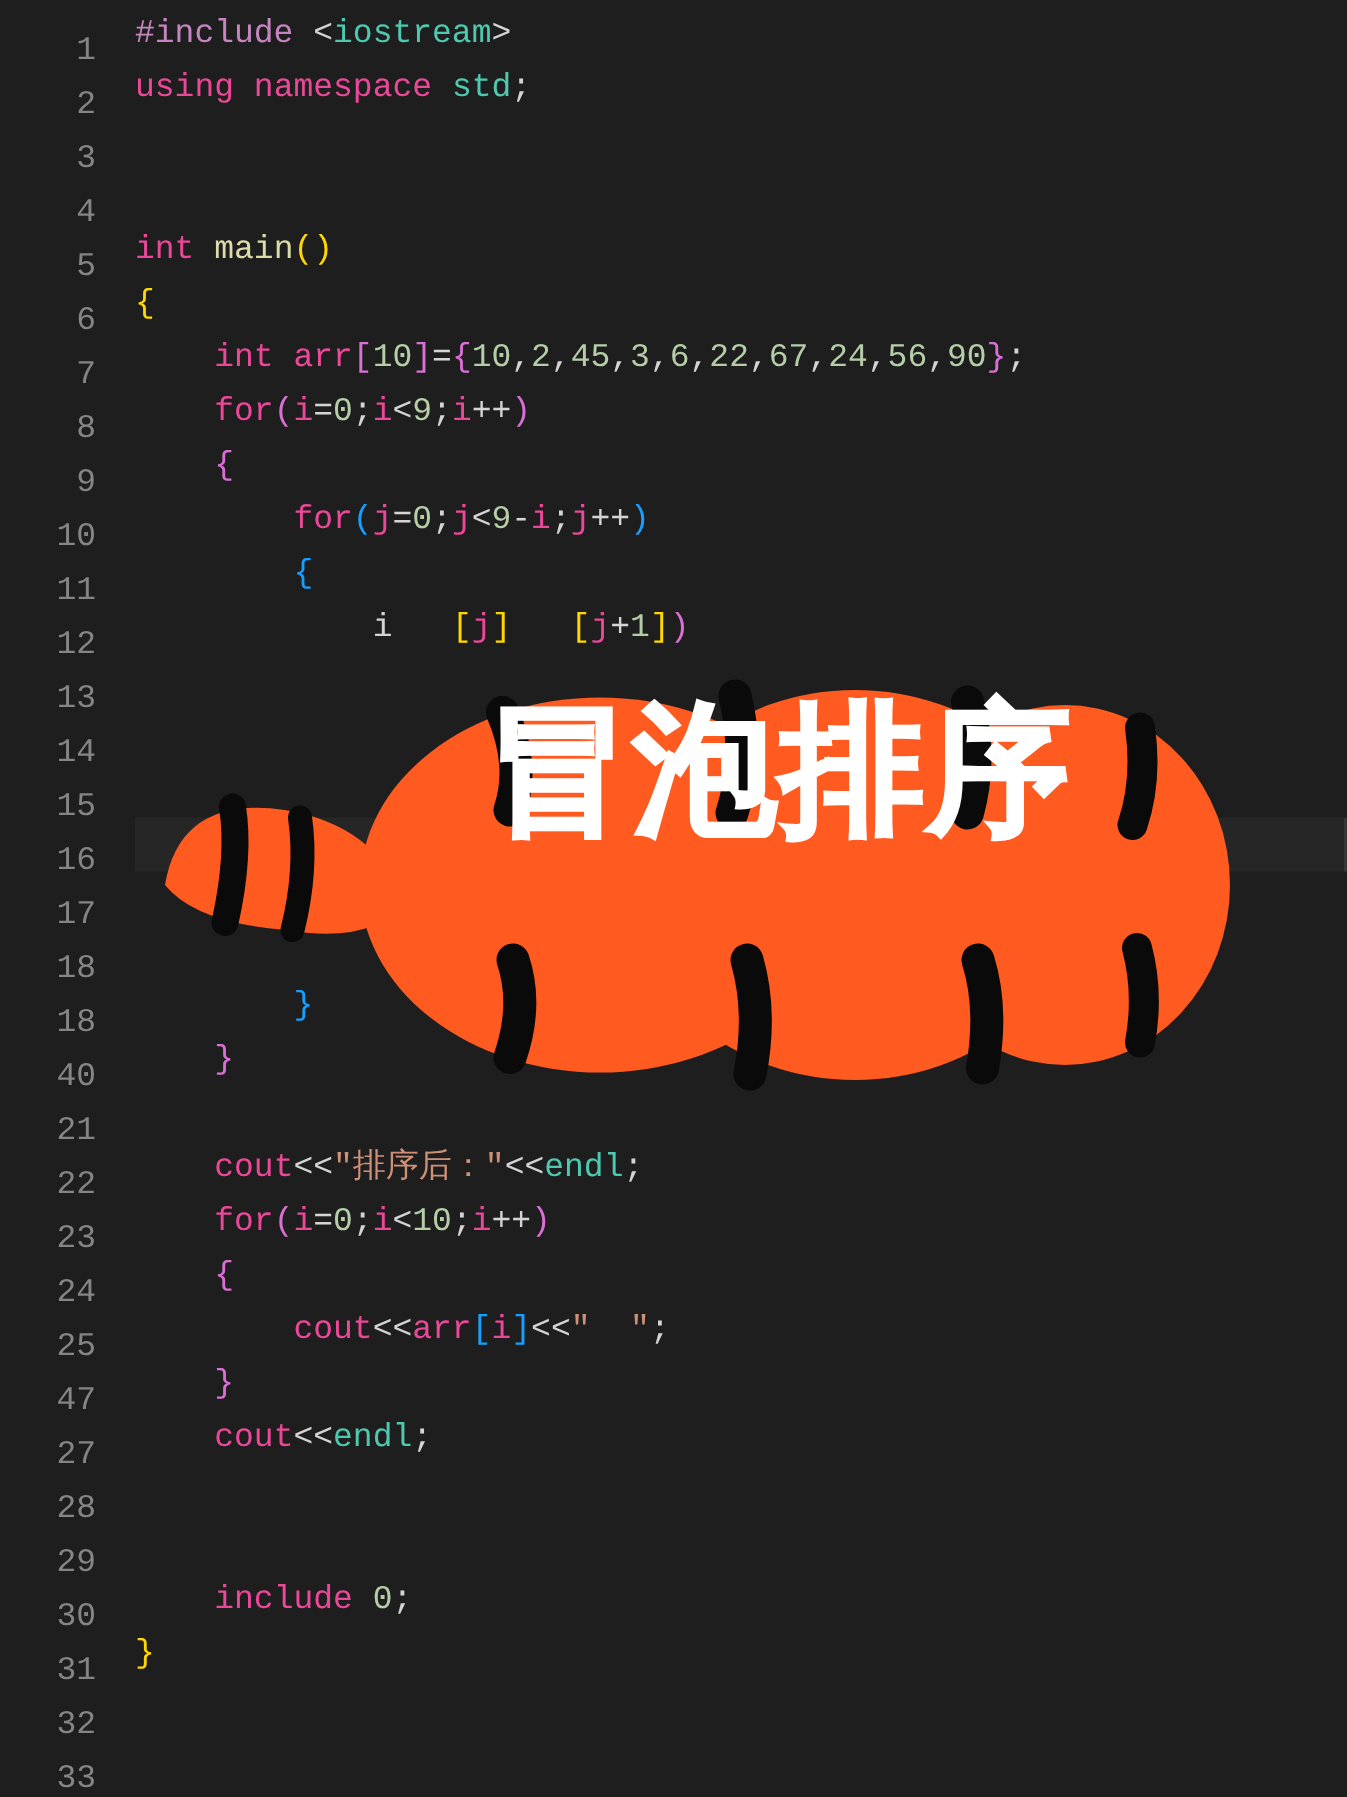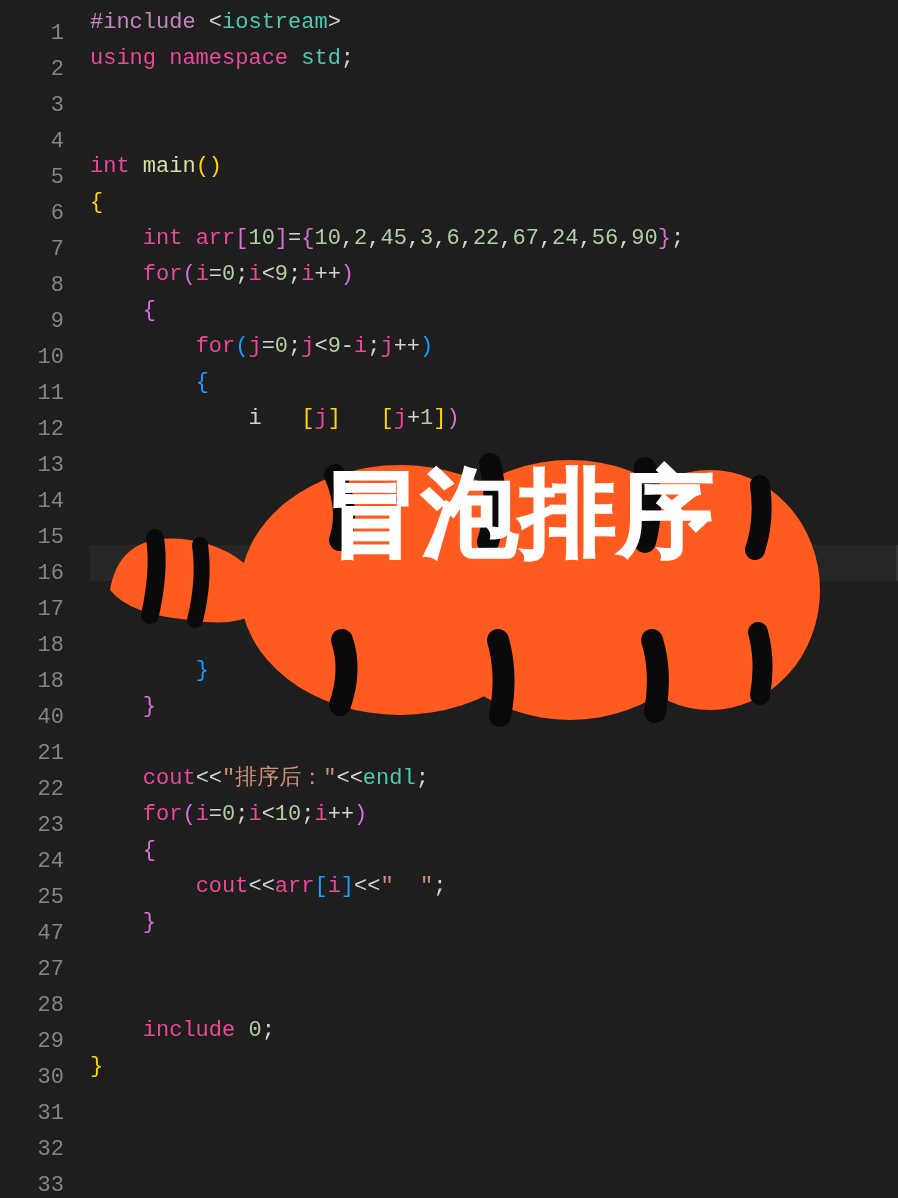--- a/index.html
+++ b/index.html
@@ -155,20 +155,21 @@
       <div class="line"><span class="ig">    </span></div>
       <div class="line"><span class="ig">    </span></div>
       <div class="line"><span class="ig">    </span><span class="ig">    </span><span class="br3">}</span></div>
       <div class="line"><span class="ig">    </span><span class="br2">}</span></div>
       <div class="line"></div>
       <div class="line"><span class="ig">    </span><span class="var">cout</span><span class="op">&lt;&lt;</span><span class="str">"排序后：</span><span class="str">"</span><span class="op">&lt;&lt;</span><span class="ty">endl</span><span class="op">;</span></div>
       <div class="line"><span class="ig">    </span><span class="kw">for</span><span class="br2">(</span><span class="var">i</span><span class="op">=</span><span class="num">0</span><span class="op">;</span><span class="var">i</span><span class="op">&lt;</span><span class="num">10</span><span class="op">;</span><span class="var">i</span><span class="op">++</span><span class="br2">)</span></div>
       <div class="line"><span class="ig">    </span><span class="br2">{</span></div>
       <div class="line"><span class="ig">    </span><span class="ig">    </span><span class="var">cout</span><span class="op">&lt;&lt;</span><span class="var">arr</span><span class="br3">[</span><span class="var">i</span><span class="br3">]</span><span class="op">&lt;&lt;</span><span class="str">"  "</span><span class="op">;</span></div>
       <div class="line"><span class="ig">    </span><span class="br2">}</span></div>
+      <div class="line"><span class="ig">    </span><span class="var">cout</span><span class="op">&lt;&lt;</span><span class="ty">endl</span><span class="op">;</span></div>
       <div class="line"></div>
       <div class="line"></div>
       <div class="line"><span class="ig">    </span><span class="kw">include</span><span class="op"> </span><span class="num">0</span><span class="op">;</span></div>
       <div class="line"><span class="br1">}</span></div>
     </div>
 </div>
 
 <div class="sticker">
   <svg viewBox="0 0 720 280">
 

